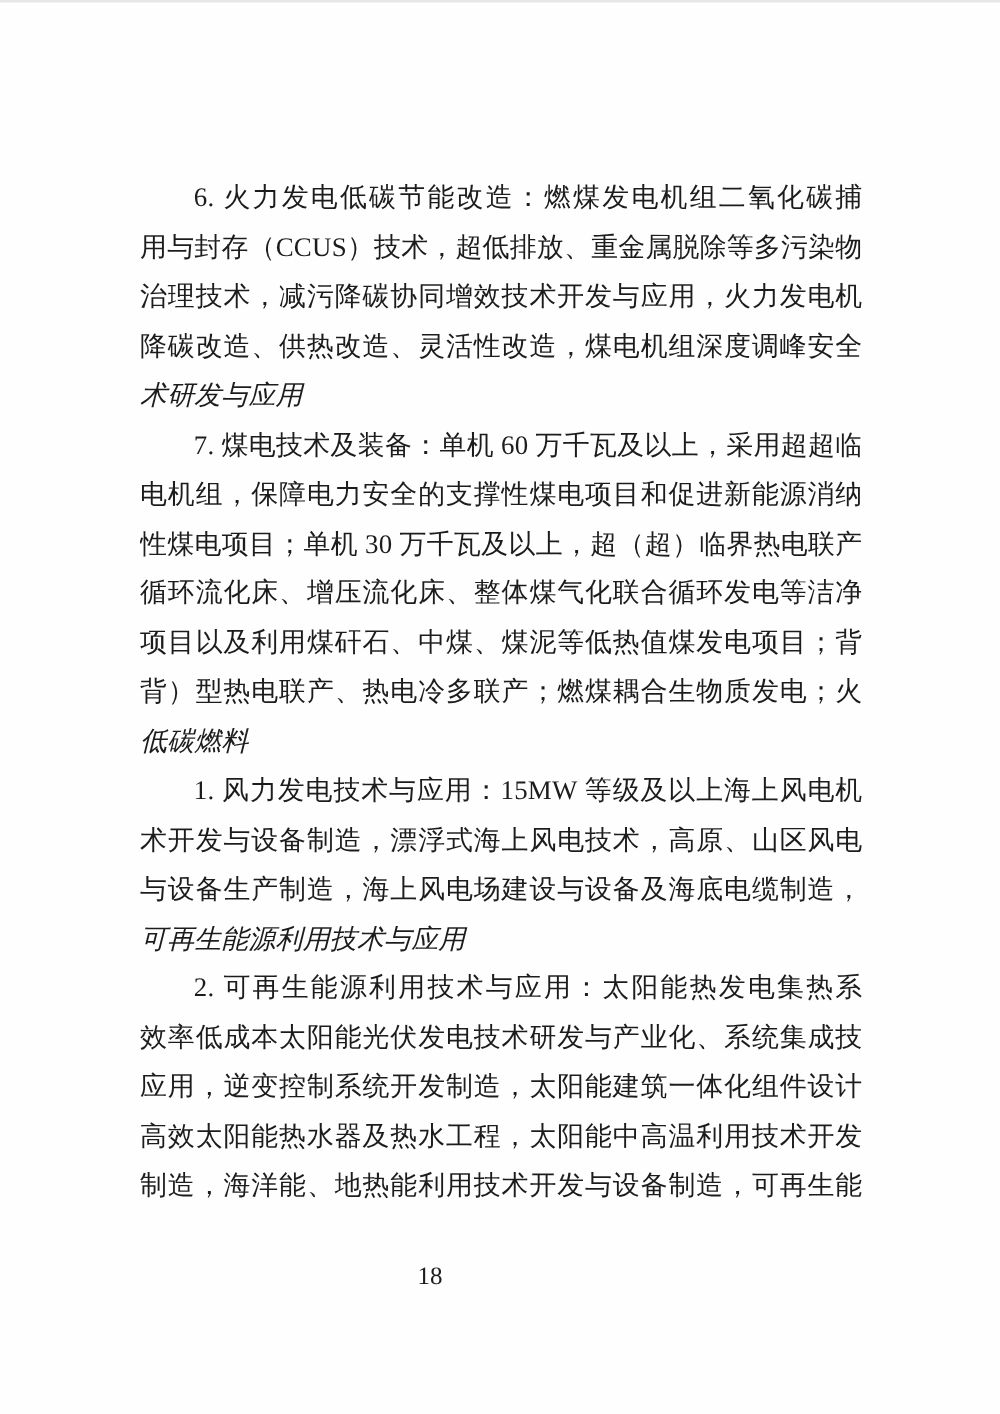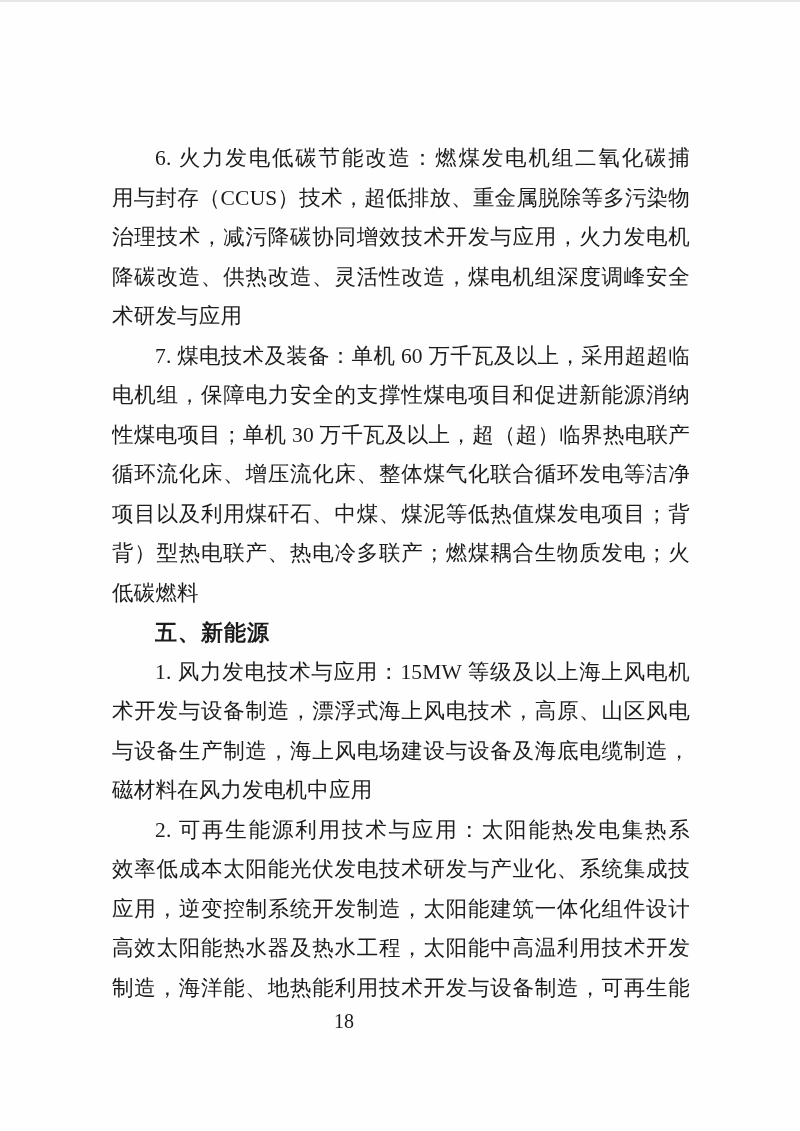--- a/index.html
+++ b/index.html
@@ -39,20 +39,21 @@
     text-align-last: justify;
     text-justify: inter-character;
     white-space: normal;
     overflow: hidden;
   }
   .line.first {
     text-indent: 43px;
   }
   .line.last {
     text-align-last: left;
+    font-style: italic;
   }
   .line.heading {
     font-family: "Liberation Sans", "DejaVu Sans", sans-serif;
     font-weight: bold;
     font-size: 22px;
     text-align: left;
     text-align-last: left;
     text-indent: 43px;
     letter-spacing: 1px;
   }
@@ -89,27 +90,26 @@
     <div>
       <div class="line first">7. 煤电技术及装备：单机 60 万千瓦及以上，采用超超临界发</div>
       <div class="line">电机组，保障电力安全的支撑性煤电项目和促进新能源消纳的调节</div>
       <div class="line">性煤电项目；单机 30 万千瓦及以上，超（超）临界热电联产机组，</div>
       <div class="line">循环流化床、增压流化床、整体煤气化联合循环发电等洁净煤发电</div>
       <div class="line">项目以及利用煤矸石、中煤、煤泥等低热值煤发电项目；背压（抽</div>
       <div class="line">背）型热电联产、热电冷多联产；燃煤耦合生物质发电；火电掺烧</div>
       <div class="line last">低碳燃料</div>
     </div>
 
-    <div class="line heading">五、新能源</div>
 
     <div>
       <div class="line first">1. 风力发电技术与应用：15MW 等级及以上海上风电机组技</div>
       <div class="line">术开发与设备制造，漂浮式海上风电技术，高原、山区风电场建设</div>
       <div class="line">与设备生产制造，海上风电场建设与设备及海底电缆制造，稀土永</div>
-      <div class="line last">磁材料在风力发电机中应用</div>
+      <div class="line last">可再生能源利用技术与应用</div>
     </div>
 
     <div>
       <div class="line first">2. 可再生能源利用技术与应用：太阳能热发电集热系统、高</div>
       <div class="line">效率低成本太阳能光伏发电技术研发与产业化、系统集成技术开发</div>
       <div class="line">应用，逆变控制系统开发制造，太阳能建筑一体化组件设计与制造，</div>
       <div class="line">高效太阳能热水器及热水工程，太阳能中高温利用技术开发与设备</div>
       <div class="line">制造，海洋能、地热能利用技术开发与设备制造，可再生能源供暖</div>
     </div>
 

